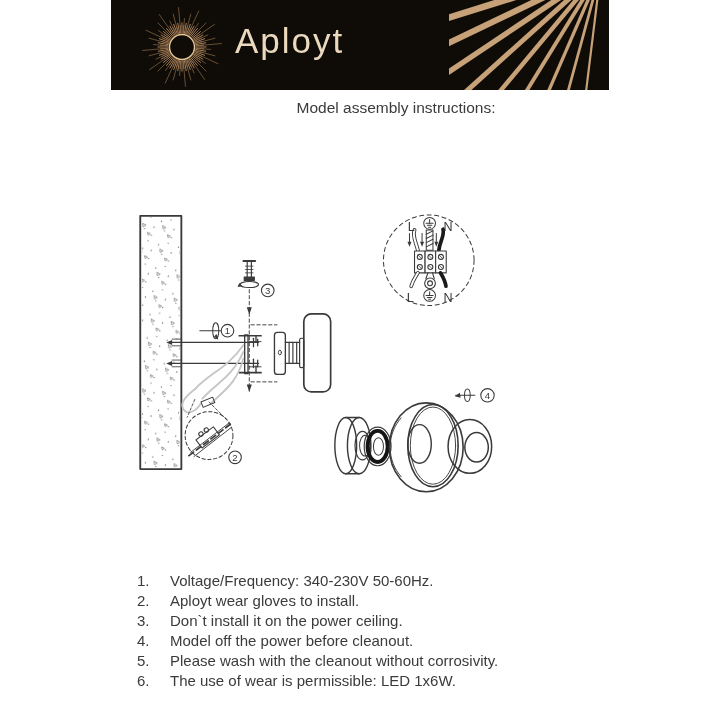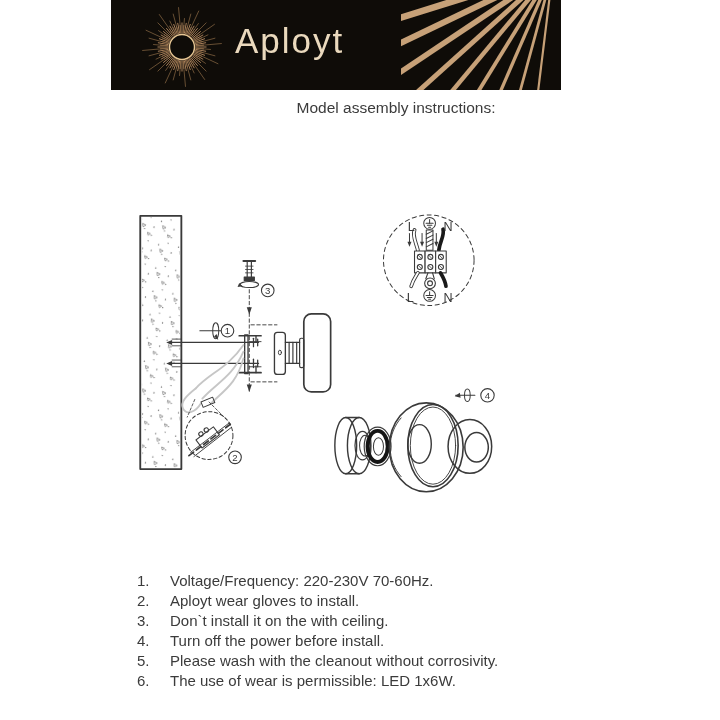--- a/index.html
+++ b/index.html
@@ -4,21 +4,21 @@
 <style>
   html,body{margin:0;padding:0;}
   body{
     width:720px;height:720px;background:#ffffff;
     font-family:"Liberation Sans","DejaVu Sans",sans-serif;
     color:#3b3b3b;position:relative;overflow:hidden;
   }
   .page{position:absolute;inset:0;}
   
   .header{
-    position:absolute;left:111px;top:0;width:450px;height:90px;
+    position:absolute;left:111px;top:0;width:498px;height:90px;
     background:#0f0c08;overflow:hidden;
   }
   .logo-svg{position:absolute;left:26px;top:1px;}
   .brand{
     position:absolute;left:124px;top:21px;
     font-size:35px;font-weight:400;letter-spacing:2px;color:#ead9bd;
   }
   .fan-svg{position:absolute;right:0;top:0;}
   
   .title-block{
@@ -414,33 +414,33 @@
       <text x="471" y="208">L</text>
       <text x="515" y="208">N</text>
       <text x="470" y="293">L</text>
       <text x="515" y="293">N</text>
     </g>
   </svg>
 
   <div class="instructions">
     <div class="ins-row">
       <span class="ins-num">1.</span>
-      <span class="ins-text">Voltage/Frequency: 220-230V 70-60Hz.</span>
+      <span class="ins-text">Voltage/Frequency: 340-230V 50-60Hz.</span>
     </div>
     <div class="ins-row">
       <span class="ins-num">2.</span>
       <span class="ins-text">Aployt wear gloves to install.</span>
     </div>
     <div class="ins-row">
       <span class="ins-num">3.</span>
-      <span class="ins-text">Don`t install it on the with ceiling.</span>
+      <span class="ins-text">Don`t install it on the power ceiling.</span>
     </div>
     <div class="ins-row">
       <span class="ins-num">4.</span>
-      <span class="ins-text">Turn off the power before install.</span>
+      <span class="ins-text">Model off the power before cleanout.</span>
     </div>
     <div class="ins-row">
       <span class="ins-num">5.</span>
       <span class="ins-text">Please wash with the cleanout without corrosivity.</span>
     </div>
     <div class="ins-row">
       <span class="ins-num">6.</span>
       <span class="ins-text">The use of wear is permissible: LED 1x6W.</span>
     </div>
   </div>

